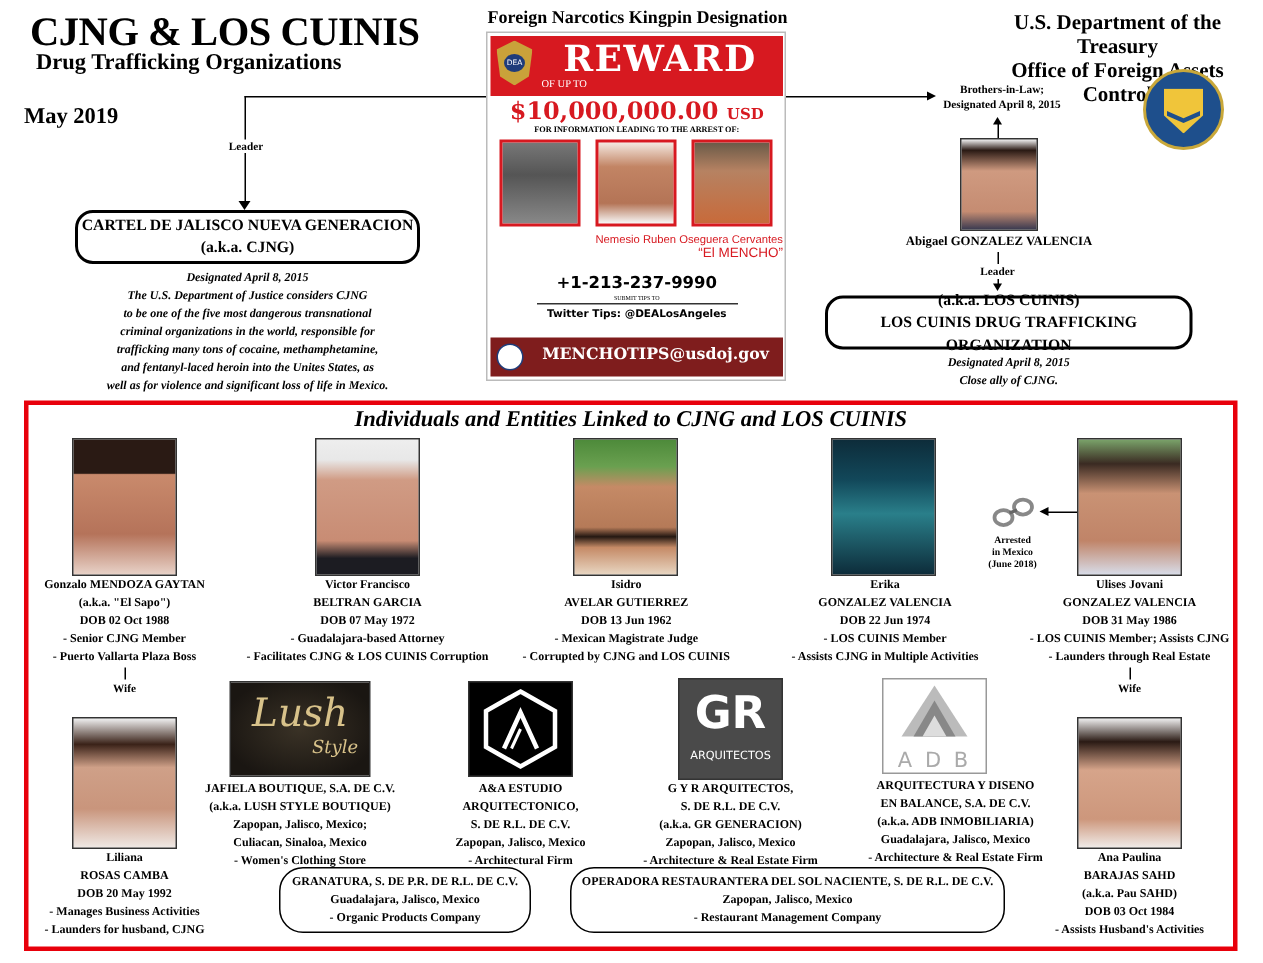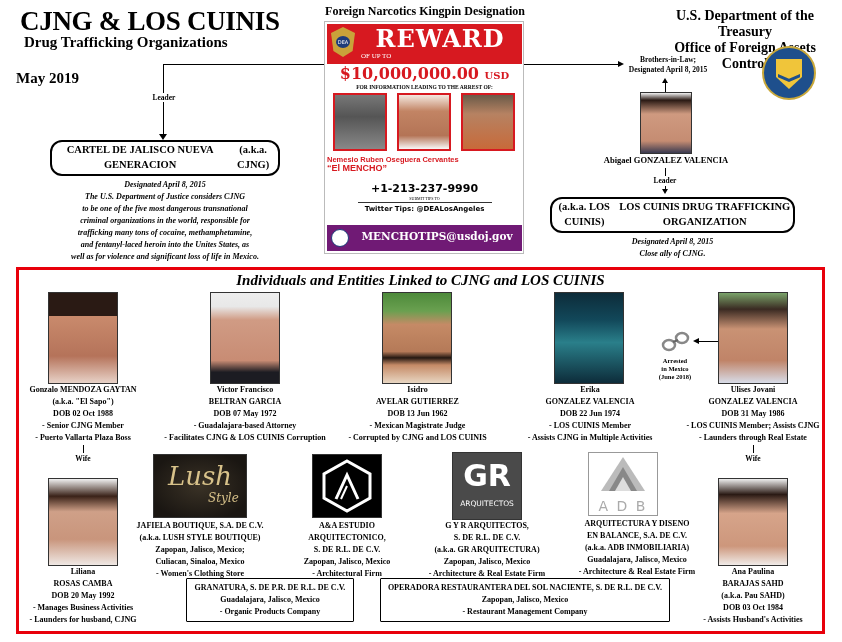--- a/index.html
+++ b/index.html
@@ -8,57 +8,57 @@
   .title{left:20px;top:6px;font-size:27px;font-weight:bold;letter-spacing:-0.3px;line-height:30px;}
   .subtitle{left:24px;top:34px;font-size:15px;font-weight:bold;}
   .date{left:16px;top:70px;font-size:15px;font-weight:bold;}
   .act{left:318px;top:4px;width:214px;font-size:12px;font-weight:bold;text-align:center;}
   .treas{left:650px;top:8px;width:190px;font-size:14px;font-weight:bold;text-align:center;line-height:16px;}
   .seal{left:762px;top:46px;width:54px;height:54px;border-radius:50%;background:#1e4f8c;border:2px solid #c9a83a;box-sizing:border-box;}
   .seal .inner{position:absolute;left:12px;top:11px;width:26px;height:30px;background:#f0c53a;clip-path:polygon(0 0,100% 0,100% 60%,50% 100%,0 60%);}
   .seal .chev{position:absolute;left:14px;top:26px;width:22px;height:8px;background:#1e4f8c;clip-path:polygon(0 0,50% 60%,100% 0,100% 40%,50% 100%,0 40%);}
   .line{background:#000;}
   .label-s{font-size:7.5px;font-weight:bold;text-align:center;}
-  .orgbox{border:2px solid #000;border-radius:12px;box-sizing:border-box;font-size:10.5px;font-weight:bold;text-align:center;display:flex;flex-direction:row;justify-content:center;line-height:15px;}
+  .orgbox{border:2px solid #000;border-radius:12px;box-sizing:border-box;font-size:10.5px;font-weight:bold;text-align:center;display:flex;flex-direction:column;justify-content:center;line-height:15px;}
   .desc{font-size:8px;font-weight:bold;font-style:italic;text-align:center;line-height:12px;}
   
   .poster{left:324px;top:21px;width:200px;height:233px;background:#fff;border:1px solid #bbb;box-sizing:border-box;}
   .poster .banner{position:absolute;left:2px;top:2px;width:195px;height:40px;background:#d71920;}
   .poster .rw{position:absolute;left:36px;top:2px;width:158px;color:#fff;font-family:"DejaVu Serif",serif;font-weight:bold;font-size:24px;text-align:center;letter-spacing:1px;}
   .poster .upto{position:absolute;left:36px;top:30px;width:158px;color:#fff;font-size:7px;text-align:left;}
   .poster .badge{position:absolute;left:6px;top:5px;width:24px;height:30px;background:#c9a23a;clip-path:polygon(50% 0,100% 20%,90% 80%,50% 100%,10% 80%,0 20%);}
   .poster .badge span{position:absolute;left:5px;top:9px;width:14px;height:12px;border-radius:50%;background:#1e3c7a;color:#fff;font-size:5px;text-align:center;line-height:12px;font-family:"DejaVu Sans",sans-serif;}
   .poster .amt{position:absolute;left:2px;top:42px;width:195px;color:#d71920;font-family:"DejaVu Serif",serif;font-weight:bold;font-size:16px;text-align:center;}
   .poster .amt small{font-size:10px;}
   .poster .info{position:absolute;left:2px;top:62px;width:195px;font-size:5.5px;font-weight:bold;text-align:center;}
   .poster .ph{position:absolute;top:71px;width:54px;height:58px;border:2px solid #d71920;box-sizing:border-box;}
-  .poster .name{position:absolute;left:2px;top:133px;width:195px;color:#d71920;font-size:7.5px;font-weight:bold;text-align:left;line-height:9px;font-family:"Liberation Sans",sans-serif;}
+  .poster .name{position:absolute;left:2px;top:133px;width:195px;color:#d71920;font-size:7.5px;font-weight:normal;text-align:right;line-height:9px;font-family:"Liberation Sans",sans-serif;}
   .poster .phone{position:absolute;left:2px;top:160px;width:195px;font-size:11px;font-weight:bold;text-align:center;font-family:"DejaVu Sans",sans-serif;}
   .poster .submit{position:absolute;left:2px;top:174px;width:195px;font-size:4px;text-align:center;}
   .poster .rule{position:absolute;left:33px;top:180px;width:134px;height:1px;background:#333;}
   .poster .tw{position:absolute;left:2px;top:183px;width:195px;font-size:7px;font-weight:bold;text-align:center;font-family:"DejaVu Sans",sans-serif;}
-  .poster .footer{position:absolute;left:2px;top:203px;width:195px;height:26px;background:#701a75;}
+  .poster .footer{position:absolute;left:2px;top:203px;width:195px;height:26px;background:#7f1d1d;}
   .poster .footer .seal2{position:absolute;left:4px;top:4px;width:18px;height:18px;border-radius:50%;background:#fff;border:1px solid #1e3c7a;box-sizing:border-box;}
   .poster .footer .em{position:absolute;left:26px;top:5px;width:168px;color:#fff;font-family:"DejaVu Serif",serif;font-weight:bold;font-size:10.5px;text-align:center;}
   
   .photo{border:1.5px solid #333;box-sizing:border-box;}
   .ph-a{background:linear-gradient(180deg,#2a1a14 0%,#2a1a14 25%,#c98a6c 26%,#b5735a 70%,#e8d2c8 100%);}
   .ph-b{background:linear-gradient(180deg,#eeeeee 0%,#e8e8e8 15%,#d09b84 30%,#c88c74 75%,#1c1c22 88%);}
   .ph-c{background:linear-gradient(180deg,#4d8a3a 0%,#6aa050 20%,#c58a66 35%,#b57a58 65%,#241812 72%,#c58a66 80%,#e8d6c2 100%);}
   .ph-d{background:linear-gradient(180deg,#0d2c3a 0%,#12485a 30%,#2a7f8a 55%,#0d2c3a 100%);}
   .ph-e{background:linear-gradient(180deg,#7aa36a 0%,#3a2a22 18%,#c99274 40%,#c08468 75%,#d8dce8 100%);}
   .ph-f{background:linear-gradient(180deg,#f0f0f0 0%,#3a2218 20%,#cfa088 38%,#c9957c 70%,#efe8e4 100%);}
   .ph-h{background:linear-gradient(180deg,#eee 0%,#2a1a14 18%,#d6a48a 40%,#cd977c 78%,#f0ebe8 100%);}
   .ph-p1{background:linear-gradient(180deg,#777 0%,#555 40%,#888 100%);}
   .ph-p2{background:linear-gradient(180deg,#f4e8e0 0%,#c28464 30%,#b47456 75%,#f8f8f8 100%);}
   .ph-p3{background:linear-gradient(180deg,#6a5a48 0%,#b68262 35%,#c86a3a 100%);}
   .redbox{left:16px;top:267px;width:809px;height:367px;border:3px solid #e8000b;box-sizing:border-box;}
   .sect-title{left:16px;top:272px;width:809px;font-size:15px;font-weight:bold;font-style:italic;text-align:center;}
   .pname{font-size:8px;font-weight:bold;text-align:center;line-height:12px;}
-  .entbox{border:1.5px solid #000;border-radius:1px;box-sizing:border-box;font-size:8px;font-weight:bold;text-align:center;line-height:12px;padding-top:3px;}
+  .entbox{border:1.5px solid #000;border-radius:16px;box-sizing:border-box;font-size:8px;font-weight:bold;text-align:center;line-height:12px;padding-top:3px;}
   .logo{box-sizing:border-box;border:1px solid #333;}
   .cuffs{left:660px;top:330px;width:32px;height:24px;}
 </style>
 </head>
 <body>
 
 <div class="abs title">CJNG &amp; LOS CUINIS</div>
 <div class="abs subtitle">Drug Trafficking Organizations</div>
 <div class="abs date">May 2019</div>
 <div class="abs act">Foreign Narcotics Kingpin Designation Act</div>
@@ -250,21 +250,21 @@
     <div>- Architectural Firm</div>
 </div>
 
 <div class="abs logo" style="left:452px;top:452px;width:70px;height:68px;background:#4a4a4a;color:#fff;text-align:center;">
   <div style="font-family:'DejaVu Sans',sans-serif;font-weight:bold;font-size:30px;margin-top:6px;line-height:34px;">GR</div>
   <div style="font-family:'DejaVu Sans',sans-serif;font-size:7.5px;margin-top:6px;">ARQUITECTOS</div>
 </div>
 <div class="abs pname" style="left:412px;top:520px;width:150px;">
   <div>G Y R ARQUITECTOS,</div>
     <div>S. DE R.L. DE C.V.</div>
-    <div>(a.k.a. GR ARQUITECTURA)</div>
+    <div>(a.k.a. GR GENERACION)</div>
     <div>Zapopan, Jalisco, Mexico</div>
     <div>- Architecture &amp; Real Estate Firm</div>
 </div>
 
 <div class="abs logo" style="left:588px;top:452px;width:70px;height:64px;background:#fff;border-color:#999;text-align:center;">
   <svg width="68" height="40" viewBox="0 0 68 40">
     <polygon points="34,4 56,38 12,38" fill="#bbb"></polygon>
     <polygon points="34,14 48,38 20,38" fill="#888"></polygon>
     <polygon points="34,24 42,38 26,38" fill="#ddd"></polygon>
   </svg>

